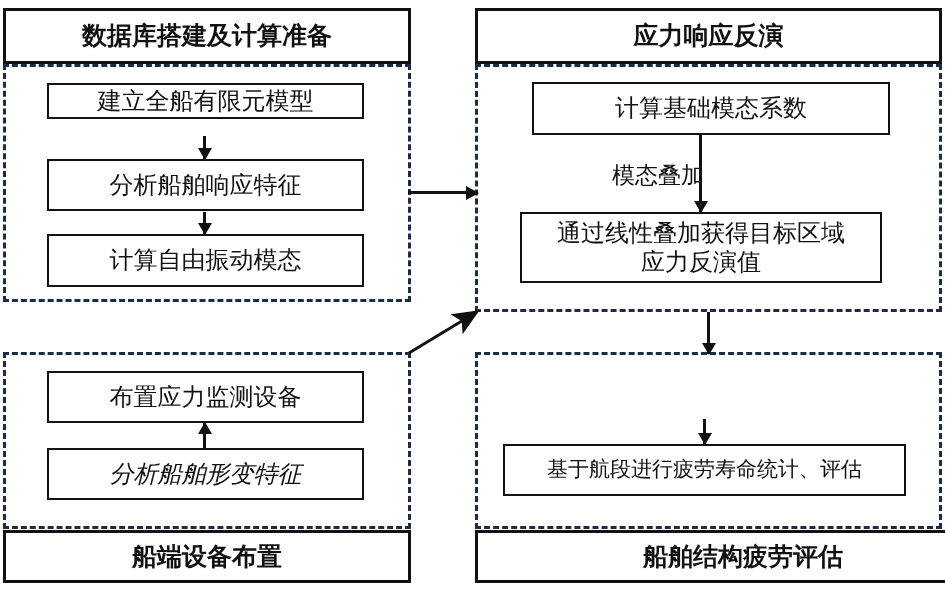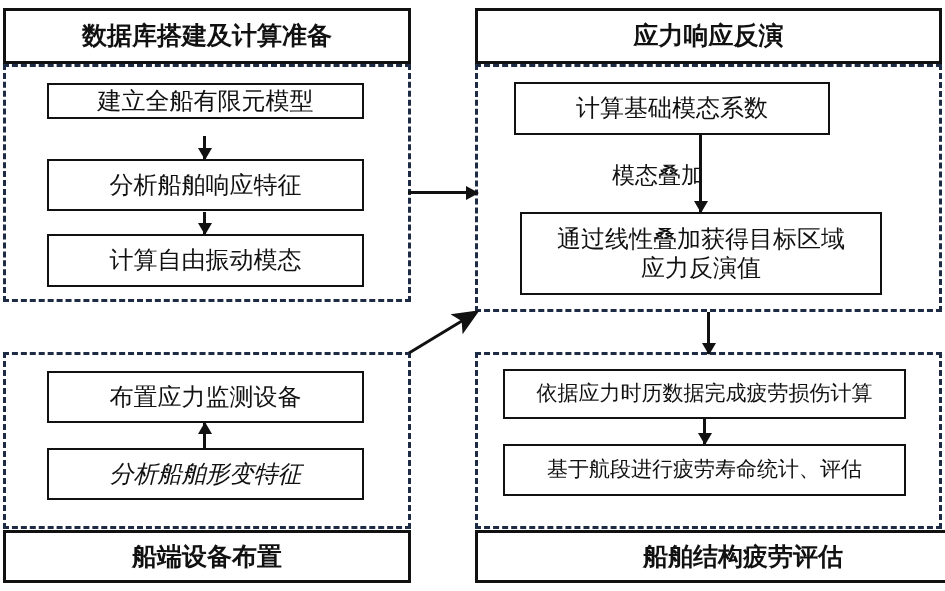--- a/index.html
+++ b/index.html
@@ -101,42 +101,41 @@
   <div class="abs vline arrow-down" style="left:203px;top:136px;height:23px;"></div>
 
   <div class="abs innerbox t26" style="left:47px;top:159px;width:317px;height:52px;">分析船舶响应特征</div>
 
   <div class="abs vline arrow-down" style="left:203px;top:212px;height:22px;"></div>
 
   <div class="abs innerbox t26" style="left:47px;top:234px;width:317px;height:53px;">计算自由振动模态</div>
 
   <div class="abs solidbox t28" style="left:475px;top:8px;width:467px;height:56px;">应力响应反演</div>
 
-  <div class="abs innerbox t26" style="left:514px;top:82px;width:316px;height:53px;">计算基础模态系数</div>
+  <div class="abs innerbox t26" style="left:532px;top:82px;width:358px;height:53px;">计算基础模态系数</div>
 
   <div class="abs vline arrow-down" style="left:699px;top:135px;height:77px;"></div>
 
   <div class="edgelabel t24" style="left:612px;top:160px;">模态叠加</div>
 
-  <div class="abs innerbox t26" style="left:520px;top:212px;width:362px;height:83px;">
+  <div class="abs innerbox t26" style="left:520px;top:212px;width:362px;height:71px;">
     <div>
       <div>通过线性叠加获得目标区域</div>
       <div>应力反演值</div>
     </div>
   </div>
 
   <div class="abs innerbox t26" style="left:47px;top:371px;width:317px;height:52px;">布置应力监测设备</div>
 
   <div class="abs vline arrow-up" style="left:203px;top:423px;height:25px;"></div>
 
   <div class="abs innerbox t26" style="left:47px;top:448px;width:317px;height:52px;font-style:italic;">分析船舶形变特征</div>
 
   <div class="abs solidbox t28" style="left:3px;top:530px;width:408px;height:53px;text-align:right;">船端设备布置</div>
 
-  <div class="abs innerbox t22" style="left:503px;top:369px;width:403px;height:50px;">依据应力时历数据完成疲劳损伤计算</div>
 
   <div class="abs vline arrow-down" style="left:703px;top:419px;height:25px;"></div>
 
   <div class="abs innerbox t22" style="left:503px;top:444px;width:403px;height:52px;">基于航段进行疲劳寿命统计、评估</div>
 
   <div class="abs solidbox t28" style="left:475px;top:530px;width:536px;height:53px;">船舶结构疲劳评估</div>
 
   <div class="abs hline arrow-right" style="left:408px;top:191px;width:70px;"></div>
 
   <div class="abs vline arrow-down" style="left:707px;top:312px;height:42px;"></div>

